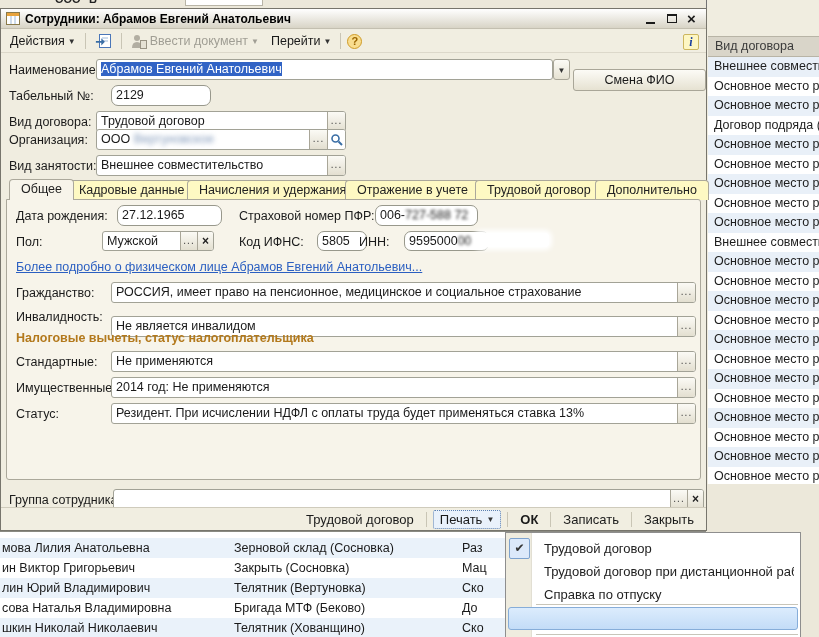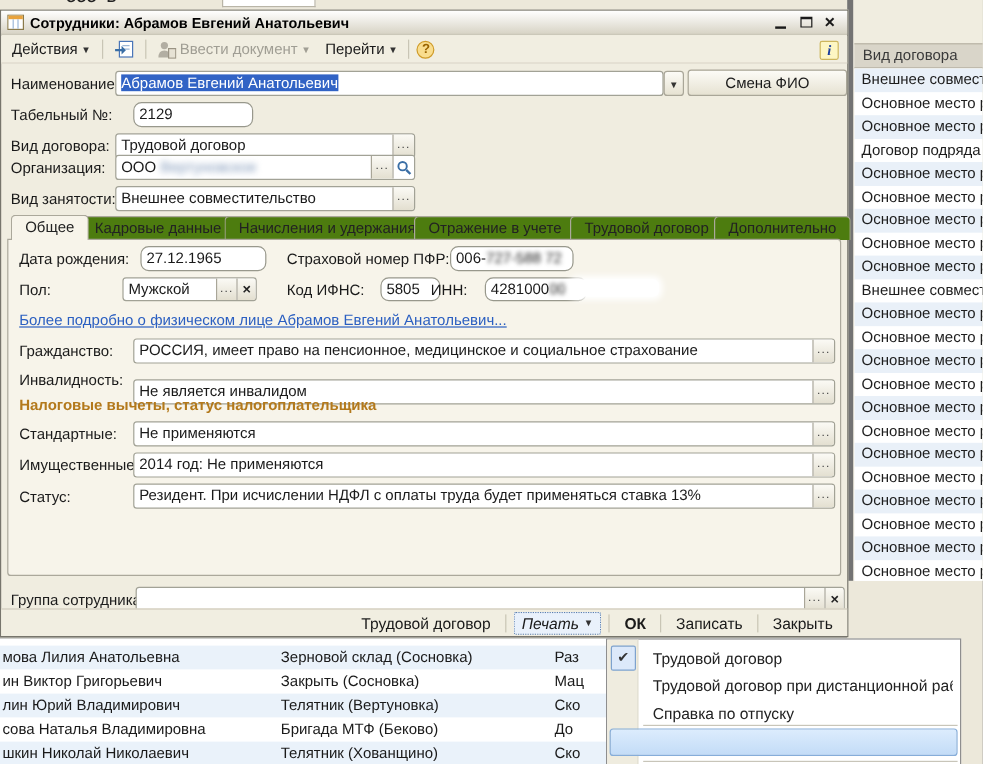--- a/index.html
+++ b/index.html
@@ -11,21 +11,21 @@
     font-size:12.5px; color:#1a1a1a;
   }
   .abs { position:absolute; }
 
   
   #top-fragment { left:55px; top:0; width:120px; height:7px; overflow:hidden; }
   #top-fragment span { display:block; margin-top:-7px; font-weight:bold; font-size:11px; color:#222; filter:blur(.4px); white-space:nowrap; }
   #top-fragment2 { left:185px; top:0; width:78px; height:6px; background:#fff; border:1px solid #b9b5a7; border-top:none; }
 
   
-  #right-panel { left:706px; top:0; width:113px; height:484px; background:#f0ede0; border-left:5px solid #737373; z-index:2; }
+  #right-panel { left:706px; top:0; width:113px; height:484px; background:#f0ede0; border-left:1px solid #737373; z-index:2; }
   #right-panel .panel-top { position:absolute; left:1px; top:0; right:0; height:36px; background:#f0ede0; }
   #right-panel .panel-header { position:absolute; left:1px; top:36px; right:0; height:21px; background:#d9d5c9; border-top:1px solid #b8b4a6; border-bottom:1px solid #b8b4a6; line-height:19px; padding-left:7px; color:#3a3a3a; white-space:nowrap; overflow:hidden; }
   #contract-rows { position:absolute; left:1px; top:57px; right:0; bottom:0; background:#fff; overflow:hidden; }
   .crow { height:19.5px; line-height:19.5px; padding-left:6px; white-space:nowrap; overflow:hidden; color:#1d1d1d; background:#fff; }
   #contract-rows .crow:nth-child(odd) { background:#e9f0f8; }
 
   
   #bottom-list { left:0; top:531px; width:706px; height:106px; background:#fff; border-top:1px solid #8a8a82; z-index:1; }
   .erow { position:relative; height:20px; line-height:20px; white-space:nowrap; overflow:hidden; background:#fff; }
   #employee-rows { position:absolute; left:0; top:6px; width:695px; }
@@ -60,33 +60,33 @@
   .combo { position:absolute; display:flex; background:#fff; border:1px solid #a2a296; border-radius:3px; overflow:hidden; }
   .combo .txt { flex:1; line-height:19px; padding-left:4px; white-space:nowrap; overflow:hidden; }
   .mini-btn { width:18px; border-left:1px solid #a9a698; background:linear-gradient(#fbfaf5,#e3dfd0); color:#444; text-align:center; line-height:18px; font-size:10px; letter-spacing:1px; flex:0 0 18px; }
   .xglyph { font-size:12px; font-weight:bold; color:#222; letter-spacing:0; }
   .push-btn { position:absolute; background:linear-gradient(#fcfbf6,#e6e2d2); border:1px solid #a9a698; border-radius:3px; text-align:center; }
   .sel { background:#3163c5; color:#fff; }
   .blur1 { filter:blur(1.6px); }
   .blur2 { filter:blur(2.6px); color:#7e96b8; }
 
   
-  .tab { position:absolute; top:171px; height:20px; line-height:19px; padding:0 11px; background:#4d7c0f; border:1px solid #aba89b; border-bottom:none; border-radius:4px 4px 0 0; color:#222; }
+  .tab { position:absolute; top:171px; height:20px; line-height:19px; padding:0 11px; background:#fef9c3; border:1px solid #aba89b; border-bottom:none; border-radius:4px 4px 0 0; color:#222; }
   .tab.active { background:#f7f4ea; height:21px; top:170px; z-index:3; font-weight:normal; }
   #tabpage { position:absolute; left:5px; top:190px; width:695px; height:281px; background:#f7f4ea; border:1px solid #aba89b; border-radius:0 3px 3px 3px; z-index:2; }
 
   .link { color:#2b5fc1; text-decoration:underline; }
   .section-title { font-weight:bold; color:#b3791c; }
   .white-smudge { position:absolute; background:#fff; border-radius:4px; box-shadow:0 0 5px 3px #ffffff; }
 
   
   #footer { position:absolute; left:0; bottom:0; right:0; height:23px; background:#f1eee1; border-top:1px solid #cfcbbc; display:flex; align-items:center; justify-content:flex-end; padding-right:6px; gap:6px; font-size:13px; }
   .fbtn { padding:1px 6px; color:#1a1a1a; white-space:nowrap; }
   .fsep { width:1px; height:15px; background:#c9c5b5; }
-  #print-btn { border:1px dotted #5b7fae; background:#e9f1fb; border-radius:2px; display:flex; align-items:center; gap:4px;font-style:italic; }
+  #print-btn { border:1px dotted #5b7fae; background:#e9f1fb; border-radius:2px; display:flex; align-items:center; gap:4px; }
   #ok-btn { font-weight:bold; }
 
   
   #print-menu { left:505px; top:532px; width:296px; height:106px; background:#fff; border:1px solid #8e8e8e; z-index:50; }
   #menu-gutter { position:absolute; left:0; top:0; width:26px; bottom:0; background:#efecdf; border-right:1px solid #e2dfd3; }
   .mitem { position:absolute; left:38px; right:6px; height:21px; line-height:21px; font-size:13px; color:#222; white-space:nowrap; overflow:hidden; }
   .mcheck { position:absolute; left:3px; top:5px; width:21px; height:21px; background:#dce9fa; border:1px solid #7da2ce; border-radius:2px; text-align:center; line-height:19px; font-size:12px; color:#333; }
   .msep { position:absolute; left:30px; right:2px; height:1px; background:#c8c5b9; }
   #menu-highlight { position:absolute; left:2px; top:74px; right:2px; height:23px; background:linear-gradient(#dcecfd,#c3dcf7); border:1px solid #86add9; border-radius:3px; }
 
@@ -261,21 +261,21 @@
       <span class="tb-sep"></span>
       <span id="help-icon">?</span>
     </div>
     <div id="info-button">i</div>
 
     <span class="lbl" style="left:8px;top:54px">Наименование:</span>
     <div class="field" style="left:95px;top:50px;width:457px;height:21px">
       <span class="sel">Абрамов Евгений Анатольевич</span>
     </div>
     <div class="push-btn" style="left:552px;top:50px;width:17px;height:21px;line-height:19px"><span class="arr">▼</span></div>
-    <div class="push-btn" style="left:572px;top:49px;width:133px;height:22px;line-height:20px">Смена ФИО</div>
+    <div class="push-btn" style="left:572px;top:60px;width:133px;height:22px;line-height:20px">Смена ФИО</div>
 
     <span class="lbl" style="left:8px;top:80px">Табельный №:</span>
     <div class="field pill" style="left:95px;top:76px;width:100px;height:21px">2129</div>
 
     <span class="lbl" style="left:8px;top:106px">Вид договора:</span>
     <div class="combo" style="left:95px;top:102px;width:250px;height:21px">
       <span class="txt">Трудовой договор</span>
       <span class="mini-btn">...</span>
     </div>
 
@@ -312,21 +312,21 @@
 
       <span class="lbl" style="left:9px;top:35px">Пол:</span>
       <div class="combo" style="left:95px;top:31px;width:112px;height:20px">
         <span class="txt">Мужской</span>
         <span class="mini-btn" style="flex:0 0 17px;width:17px">...</span>
         <span class="mini-btn xglyph" style="flex:0 0 16px;width:16px">×</span>
       </div>
       <span class="lbl" style="left:232px;top:35px">Код ИФНС:</span>
       <div class="field pill" style="left:295px;top:31px;width:50px;height:20px">5805</div>
       <span class="lbl" style="left:352px;top:35px">ИНН:</span>
-      <div class="field pill" style="left:382px;top:31px;width:85px;height:20px"><span>4281000</span><span class="blur1">00</span></div>
+      <div class="field pill" style="left:382px;top:31px;width:85px;height:20px"><span>9595000</span><span class="blur1">00</span></div>
       <div class="white-smudge" style="left:470px;top:33px;width:72px;height:14px"></div>
 
       <span class="lbl link" style="left:9px;top:60px">Более подробно о физическом лице Абрамов Евгений Анатольевич...</span>
 
       <span class="lbl" style="left:9px;top:86px">Гражданство:</span>
       <div class="combo" style="left:104px;top:82px;width:585px;height:21px">
         <span class="txt">РОССИЯ, имеет право на пенсионное, медицинское и социальное страхование</span>
         <span class="mini-btn">...</span>
       </div>
 

